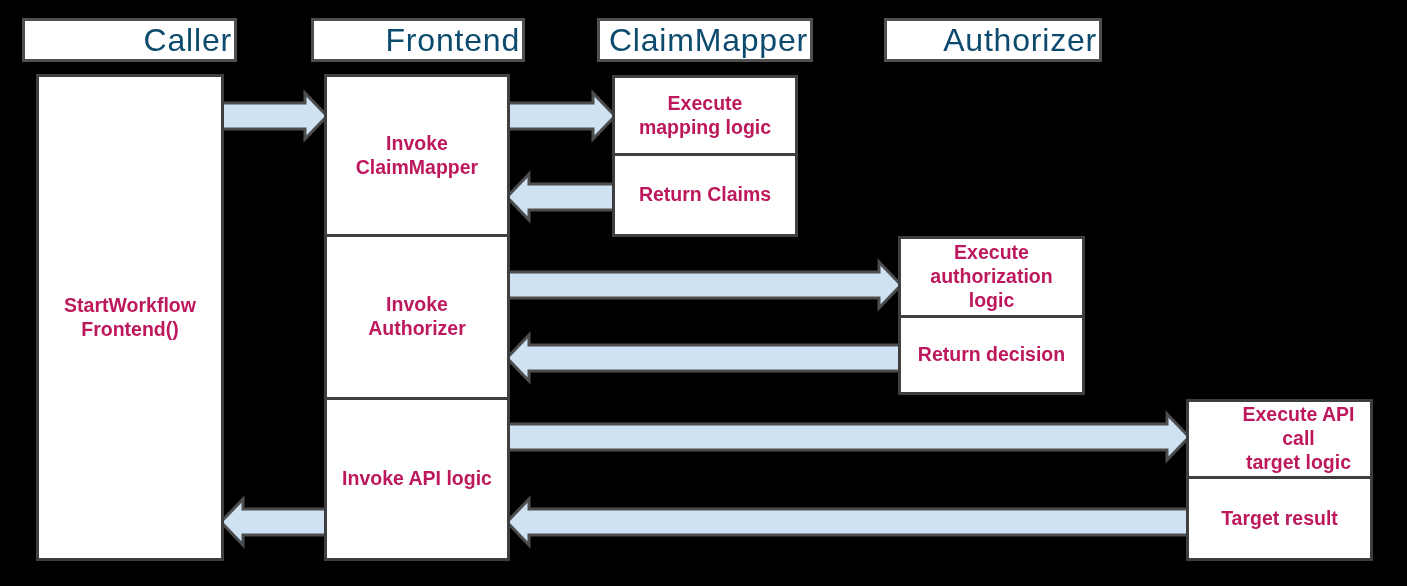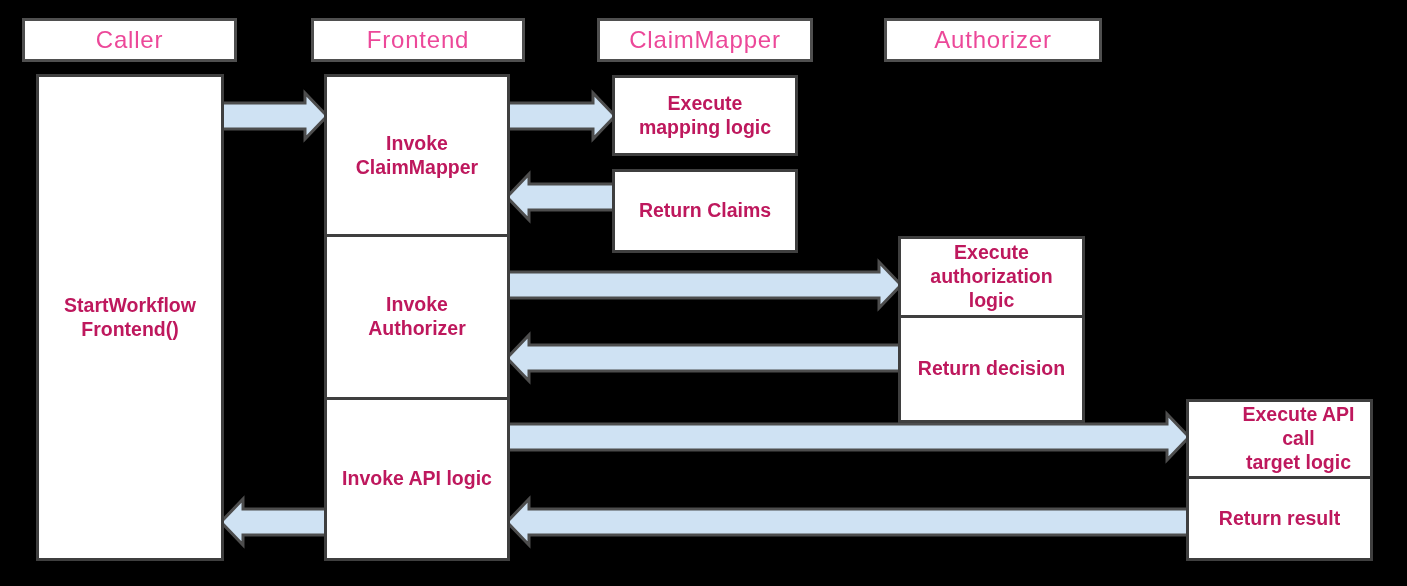--- a/index.html
+++ b/index.html
@@ -32,24 +32,25 @@
     box-sizing: border-box;
     background: #ffffff;
     display: flex;
     align-items: center;
     justify-content: center;
     text-align: center;
     z-index: 2;
   }
   .header {
     border: 3px solid #4f4f4f;
-    font-size: 24px;
+    font-size: 32px;
     font-weight: 400;
     letter-spacing: 0.8px;
-    color: #ec4899;
+    color: #0c4a6e;
+    justify-content: flex-end;
   }
   .activation {
     border: 3px solid #3f3f3f;
     font-size: 19.5px;
     font-weight: 700;
     line-height: 1.22;
     color: #be185d;
   }
   .label {
     white-space: pre-line;
@@ -60,23 +61,23 @@
   .hdr-frontend    { left: 311px;  top: 18px; width: 214px; height: 44px; }
   .hdr-claimmapper { left: 597px;  top: 18px; width: 216px; height: 44px; }
   .hdr-authorizer  { left: 884px;  top: 18px; width: 218px; height: 44px; }
   .hdr-calltarget  { left: 1173px; top: 18px; width: 215px; height: 44px; }
   
   .act-caller { left: 36px;  top: 74px;  width: 188px; height: 487px; }
   .act-fe1    { left: 324px; top: 74px;  width: 186px; height: 163px; }
   .act-fe2    { left: 324px; top: 234px; width: 186px; height: 166px; }
   .act-fe3    { left: 324px; top: 397px; width: 186px; height: 164px; }
   .act-cm1    { left: 612px; top: 75px;  width: 186px; height: 81px;  }
-  .act-cm2    { left: 612px; top: 153px; width: 186px; height: 84px; margin-top: 16px;  }
+  .act-cm2    { left: 612px; top: 153px; width: 186px; height: 84px;  }
   .act-au1    { left: 898px; top: 236px; width: 187px; height: 82px;  }
-  .act-au2    { left: 898px; top: 315px; width: 187px; height: 108px;  }
+  .act-au2    { left: 898px; top: 315px; width: 187px; height: 80px;  }
   .act-ct1    { left: 1186px;top: 399px; width: 187px; height: 80px; padding-left: 38px;  }
   .act-ct2    { left: 1186px;top: 476px; width: 187px; height: 85px;  }
 </style>
 </head>
 <body>
 
 <div id="canvas">
 
   <svg id="arrow-layer" width="1407" height="586" viewBox="0 0 1407 586">
     <polygon class="arrow" points="222,103 305,103 305,93 327,116 305,139 305,129 222,129"></polygon>
@@ -134,16 +135,16 @@
   </div>
   <div class="box activation act-au2">
     <span class="label">Return decision</span>
   </div>
 
   <div class="box activation act-ct1">
     <span class="label">Execute API call
 target logic</span>
   </div>
   <div class="box activation act-ct2">
-    <span class="label">Return result</span>
+    <span class="label">Target result</span>
   </div>
 
 </div>
 
 </body></html>

